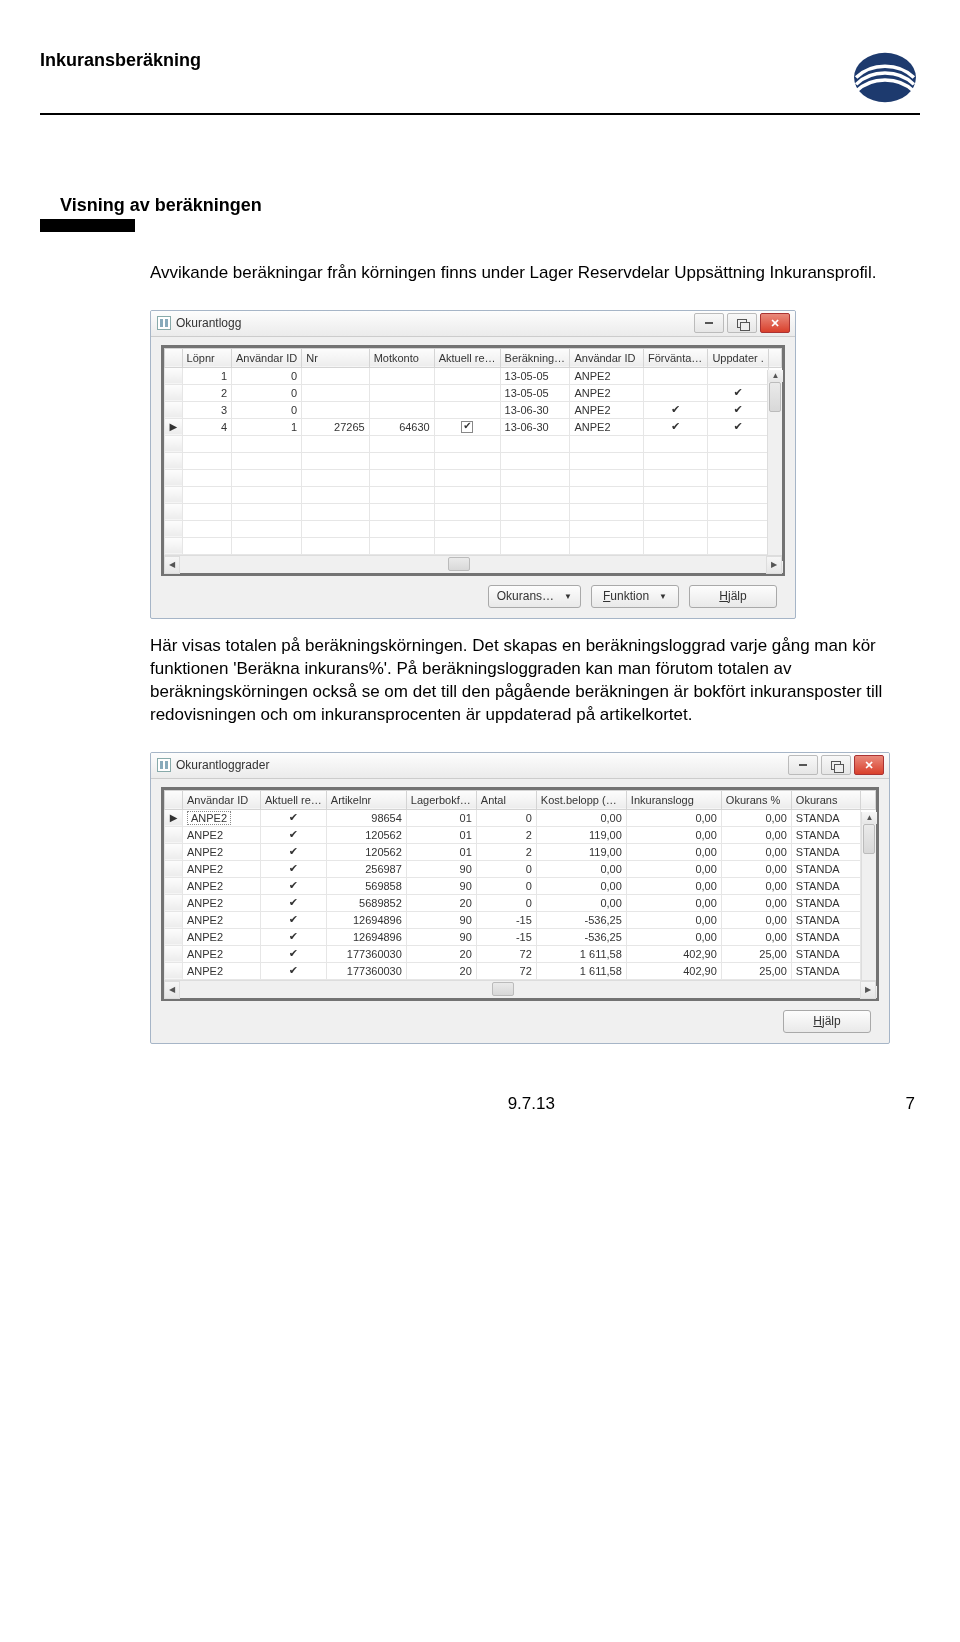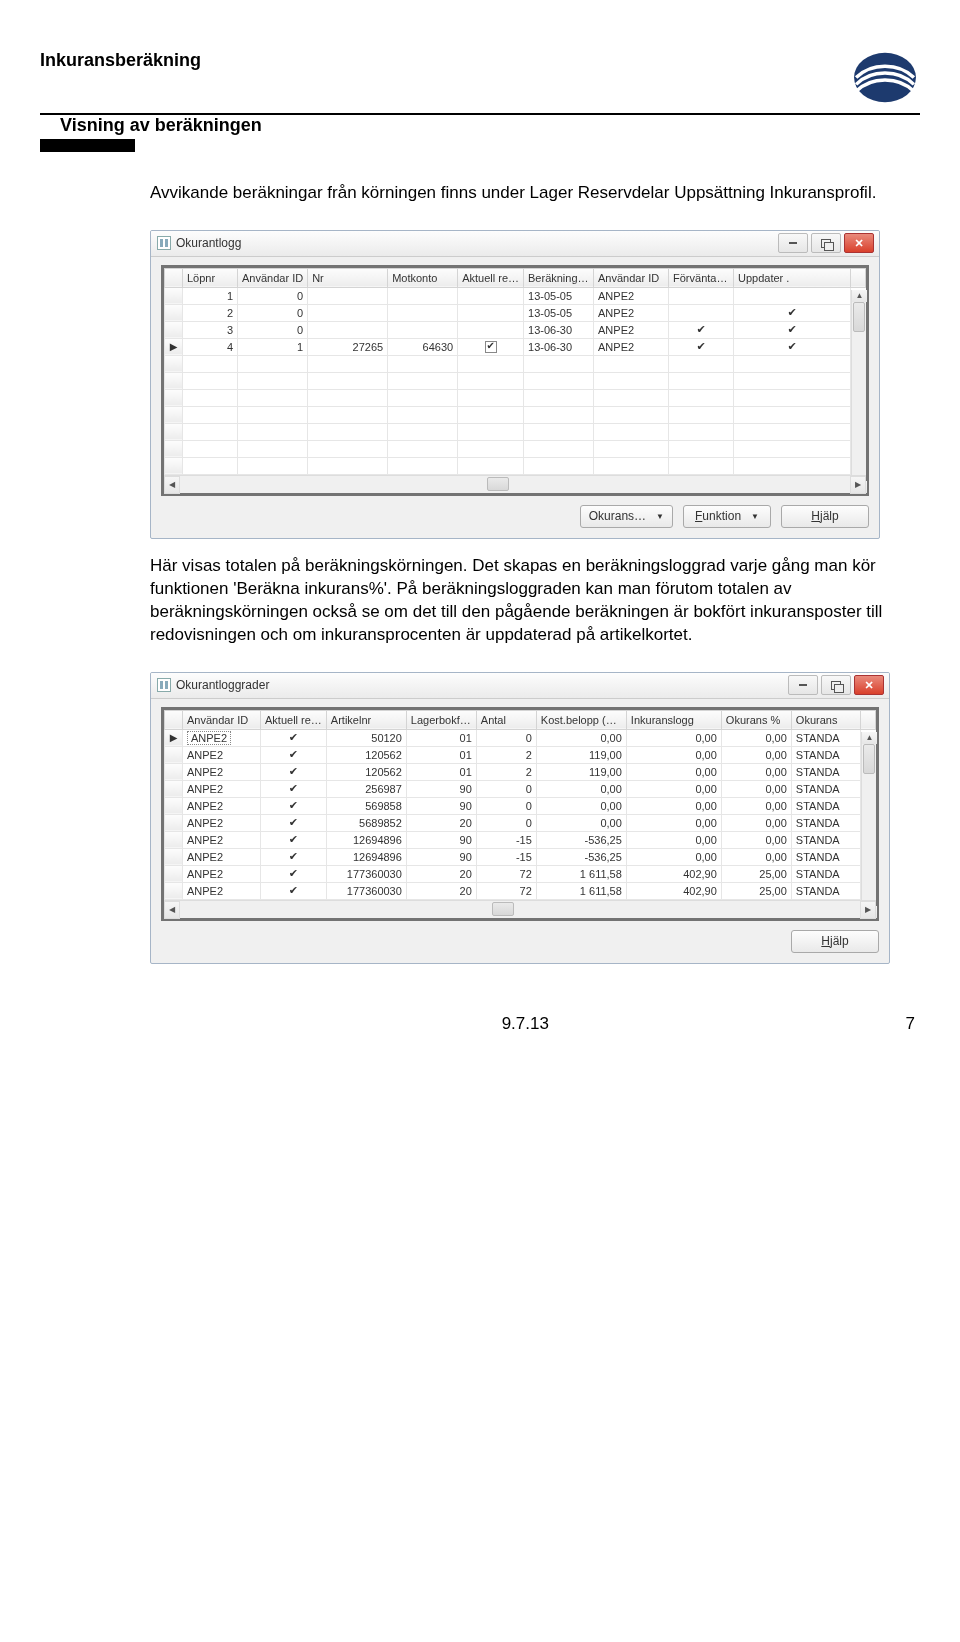--- a/index.html
+++ b/index.html
@@ -26,20 +26,21 @@
   .logo {
     width: 70px;
     height: 55px;
   }
   .content {
     padding: 0 20px 0 20px;
   }
   .section-heading {
     font-size: 18px;
     font-weight: bold;
+    margin-top: 80px;
   }
   .black-bar {
     width: 95px;
     height: 13px;
     background: #000;
     margin-top: 3px;
     margin-bottom: 30px;
     margin-left: -20px;
   }
   .para {
@@ -50,21 +51,21 @@
   .para.first { margin-top: 16px; }
   .window {
     background: #f0f0f0;
     border: 1px solid #a6b5c7;
     border-radius: 2px;
     margin: 25px 0 10px 90px;
     font-size: 12px;
     color: #333;
     overflow: hidden;
   }
-  .window.w1 { width: 730px; }
+  .window.w1 { width: 646px; }
   .window.w2 { width: 740px; }
   .titlebar {
     display: flex;
     justify-content: space-between;
     align-items: center;
     height: 26px;
     background: linear-gradient(#fdfdfd,#ebebeb);
     border-bottom: 1px solid #ccc;
     padding: 0 0 0 6px;
   }
@@ -192,21 +193,21 @@
     border:1px solid #ddd;
   }
   .grid-hscroll .arrow.left { left:0; }
   .grid-hscroll .arrow.right { right:0; }
   .grid-hscroll .thumb {
     position:absolute; top:1px; height:14px;
     background:linear-gradient(#eaeaea,#d8d8d8); border:1px solid #bbb; border-radius:2px;
   }
   .btns-row {
     display:flex; justify-content:flex-end; gap:10px;
-    padding: 6px 10px 10px 10px;
+    padding: 6px 18px 10px 10px;
   }
   .btn {
     min-width: 88px;
     height: 23px;
     background: linear-gradient(#fdfdfd,#e9e9e9);
     border: 1px solid #a9a9a9;
     border-radius: 3px;
     font-size: 12px;
     display:flex; align-items:center; justify-content:center;
     gap:4px;
@@ -516,21 +517,21 @@
               <th>Okurans %</th>
               <th>Okurans</th>
               <th style="width: 15px;"></th>
             </tr>
           </thead>
         <tbody id="grid2-body">
             <tr>
               <td class="rowhead">▶</td>
               <td><span class="dashed">ANPE2</span></td>
               <td style="text-align: center;">✔</td>
-              <td class="num">50120</td>
+              <td class="num">98654</td>
               <td class="num">01</td>
               <td class="num">0</td>
               <td class="num">0,00</td>
               <td class="num">0,00</td>
               <td class="num">0,00</td>
               <td>STANDA</td>
               <td style="border: none;"></td>
             </tr>
             <tr>
               <td class="rowhead"></td>
@@ -667,15 +668,15 @@
       <div class="btn">
         <span><span class="access">H</span>jälp</span>
       </div>
     </div>
   </div>
 
 </div>
 
 <div class="footer">
   <span></span>
-  <span style="position:relative; left:50px">9.7.13</span>
+  <span style="position:relative; left:56px">9.7.13</span>
   <span>7</span>
 </div>
 
 </body></html>

